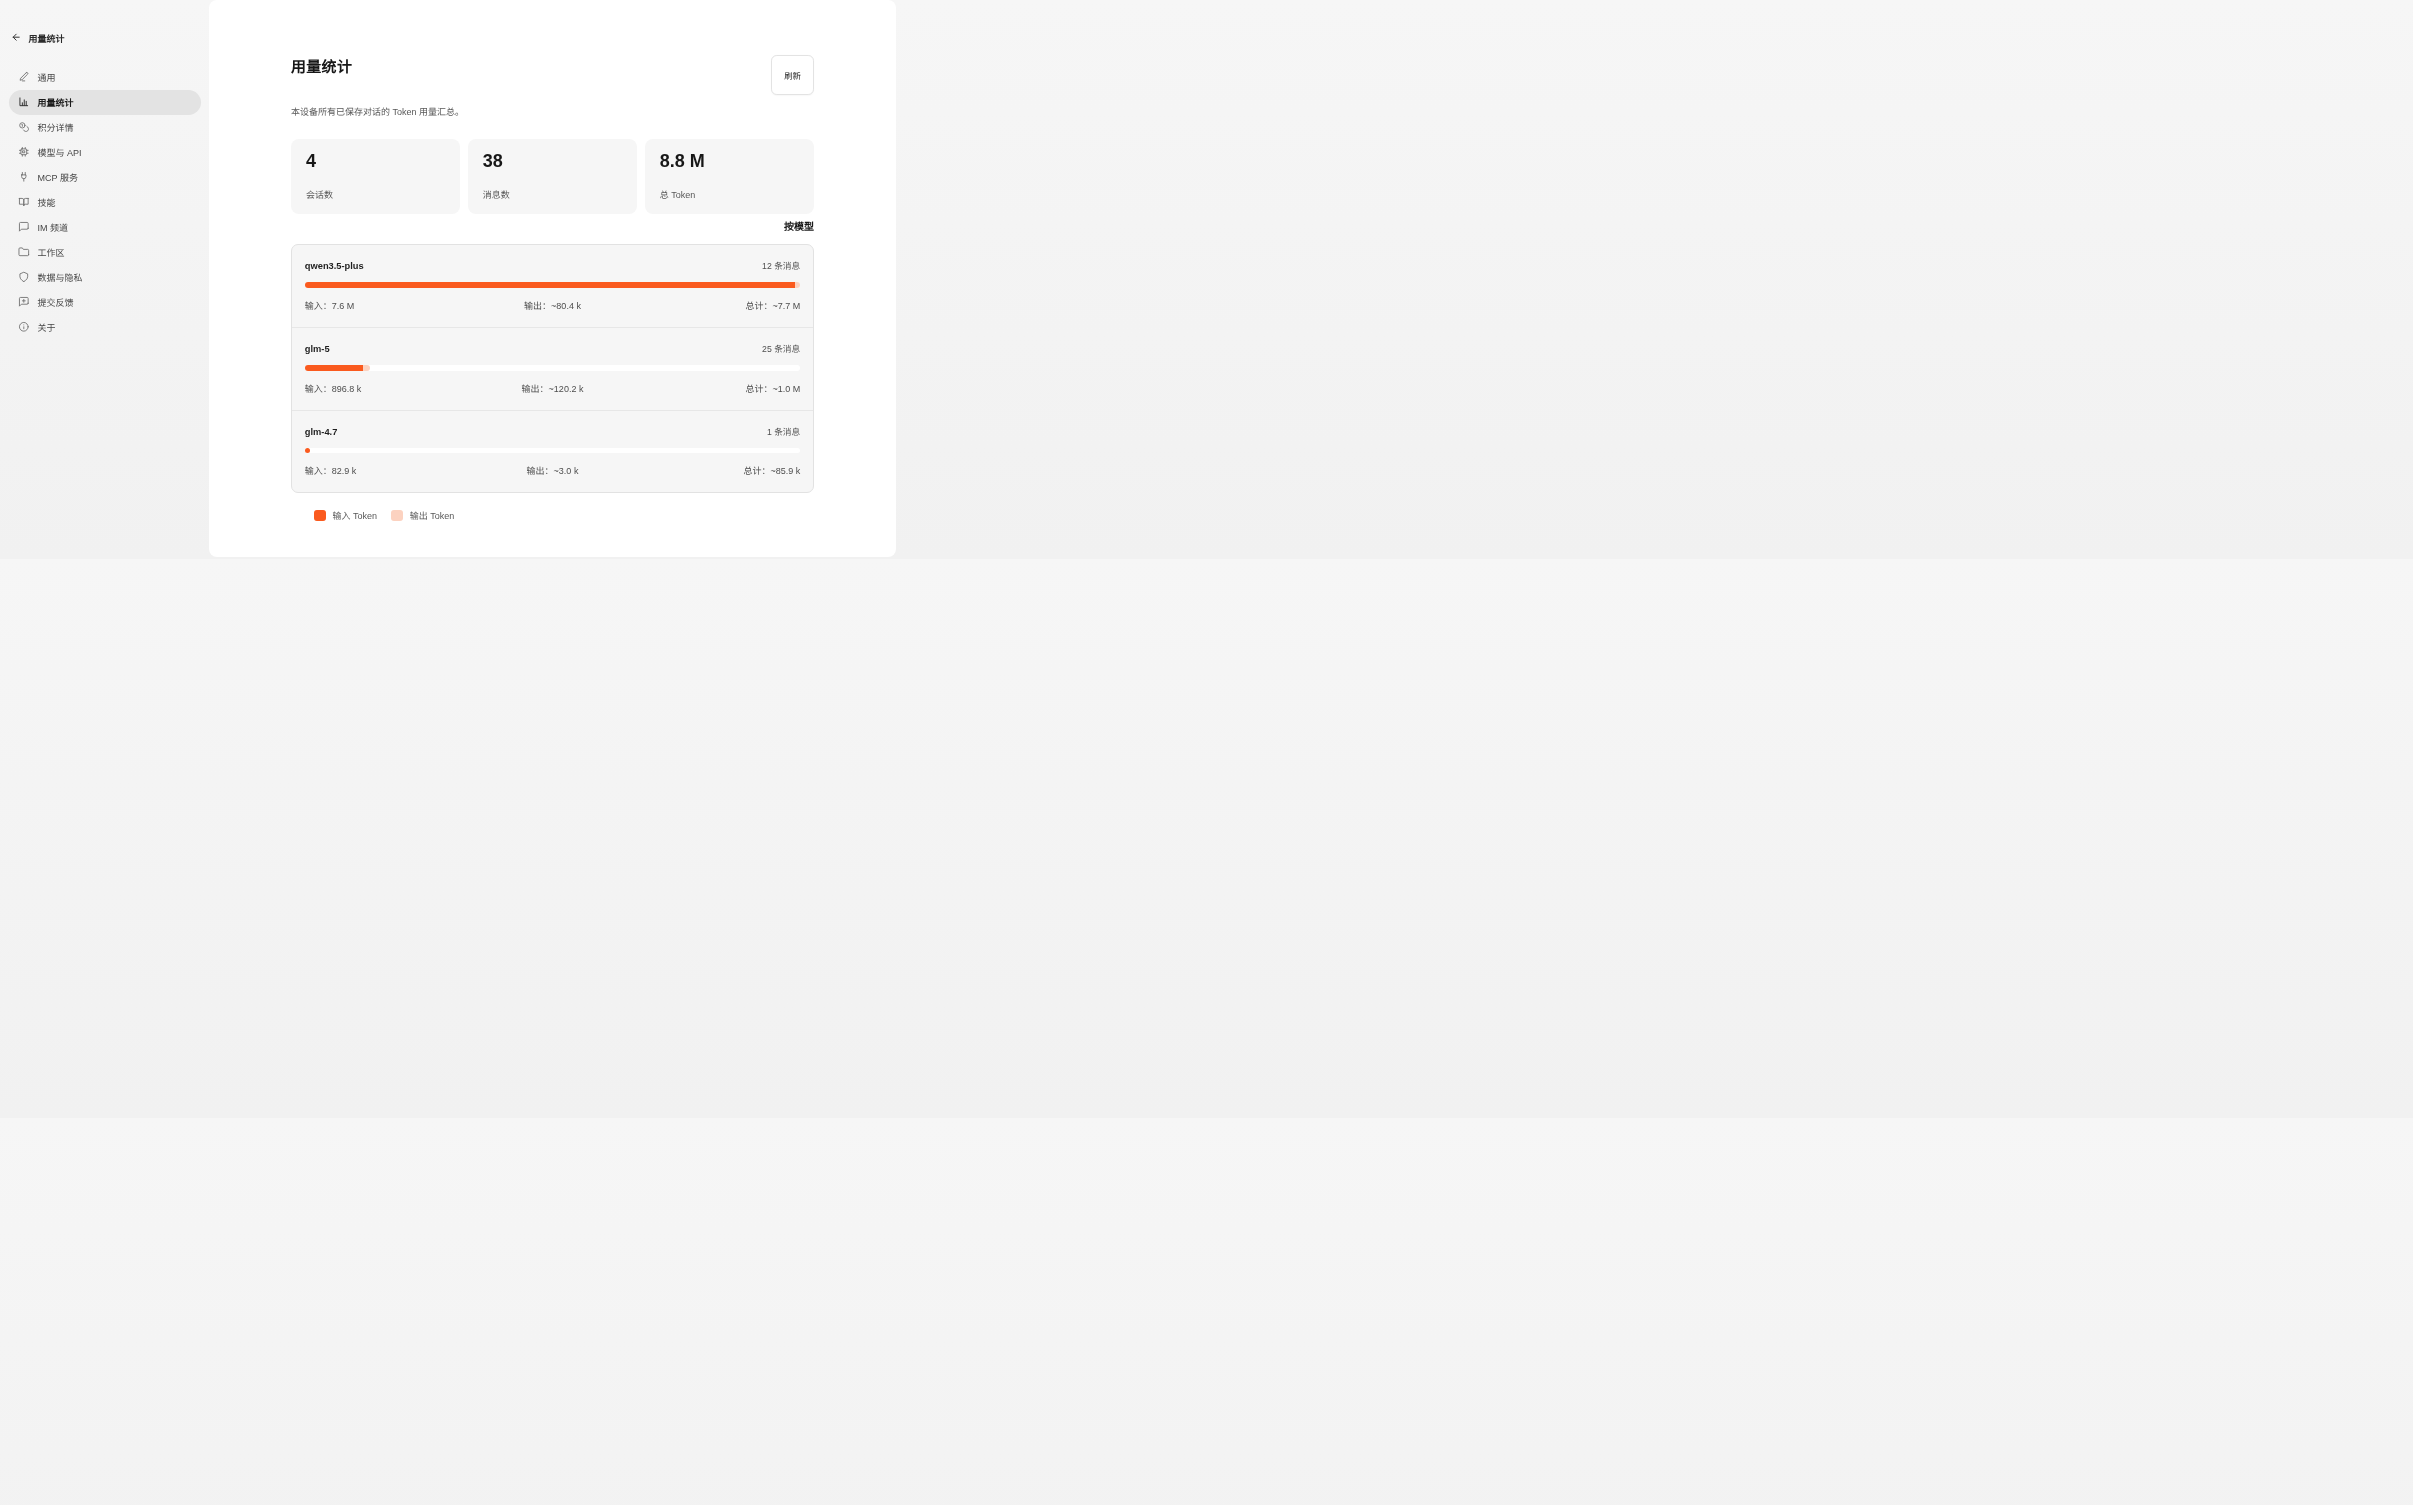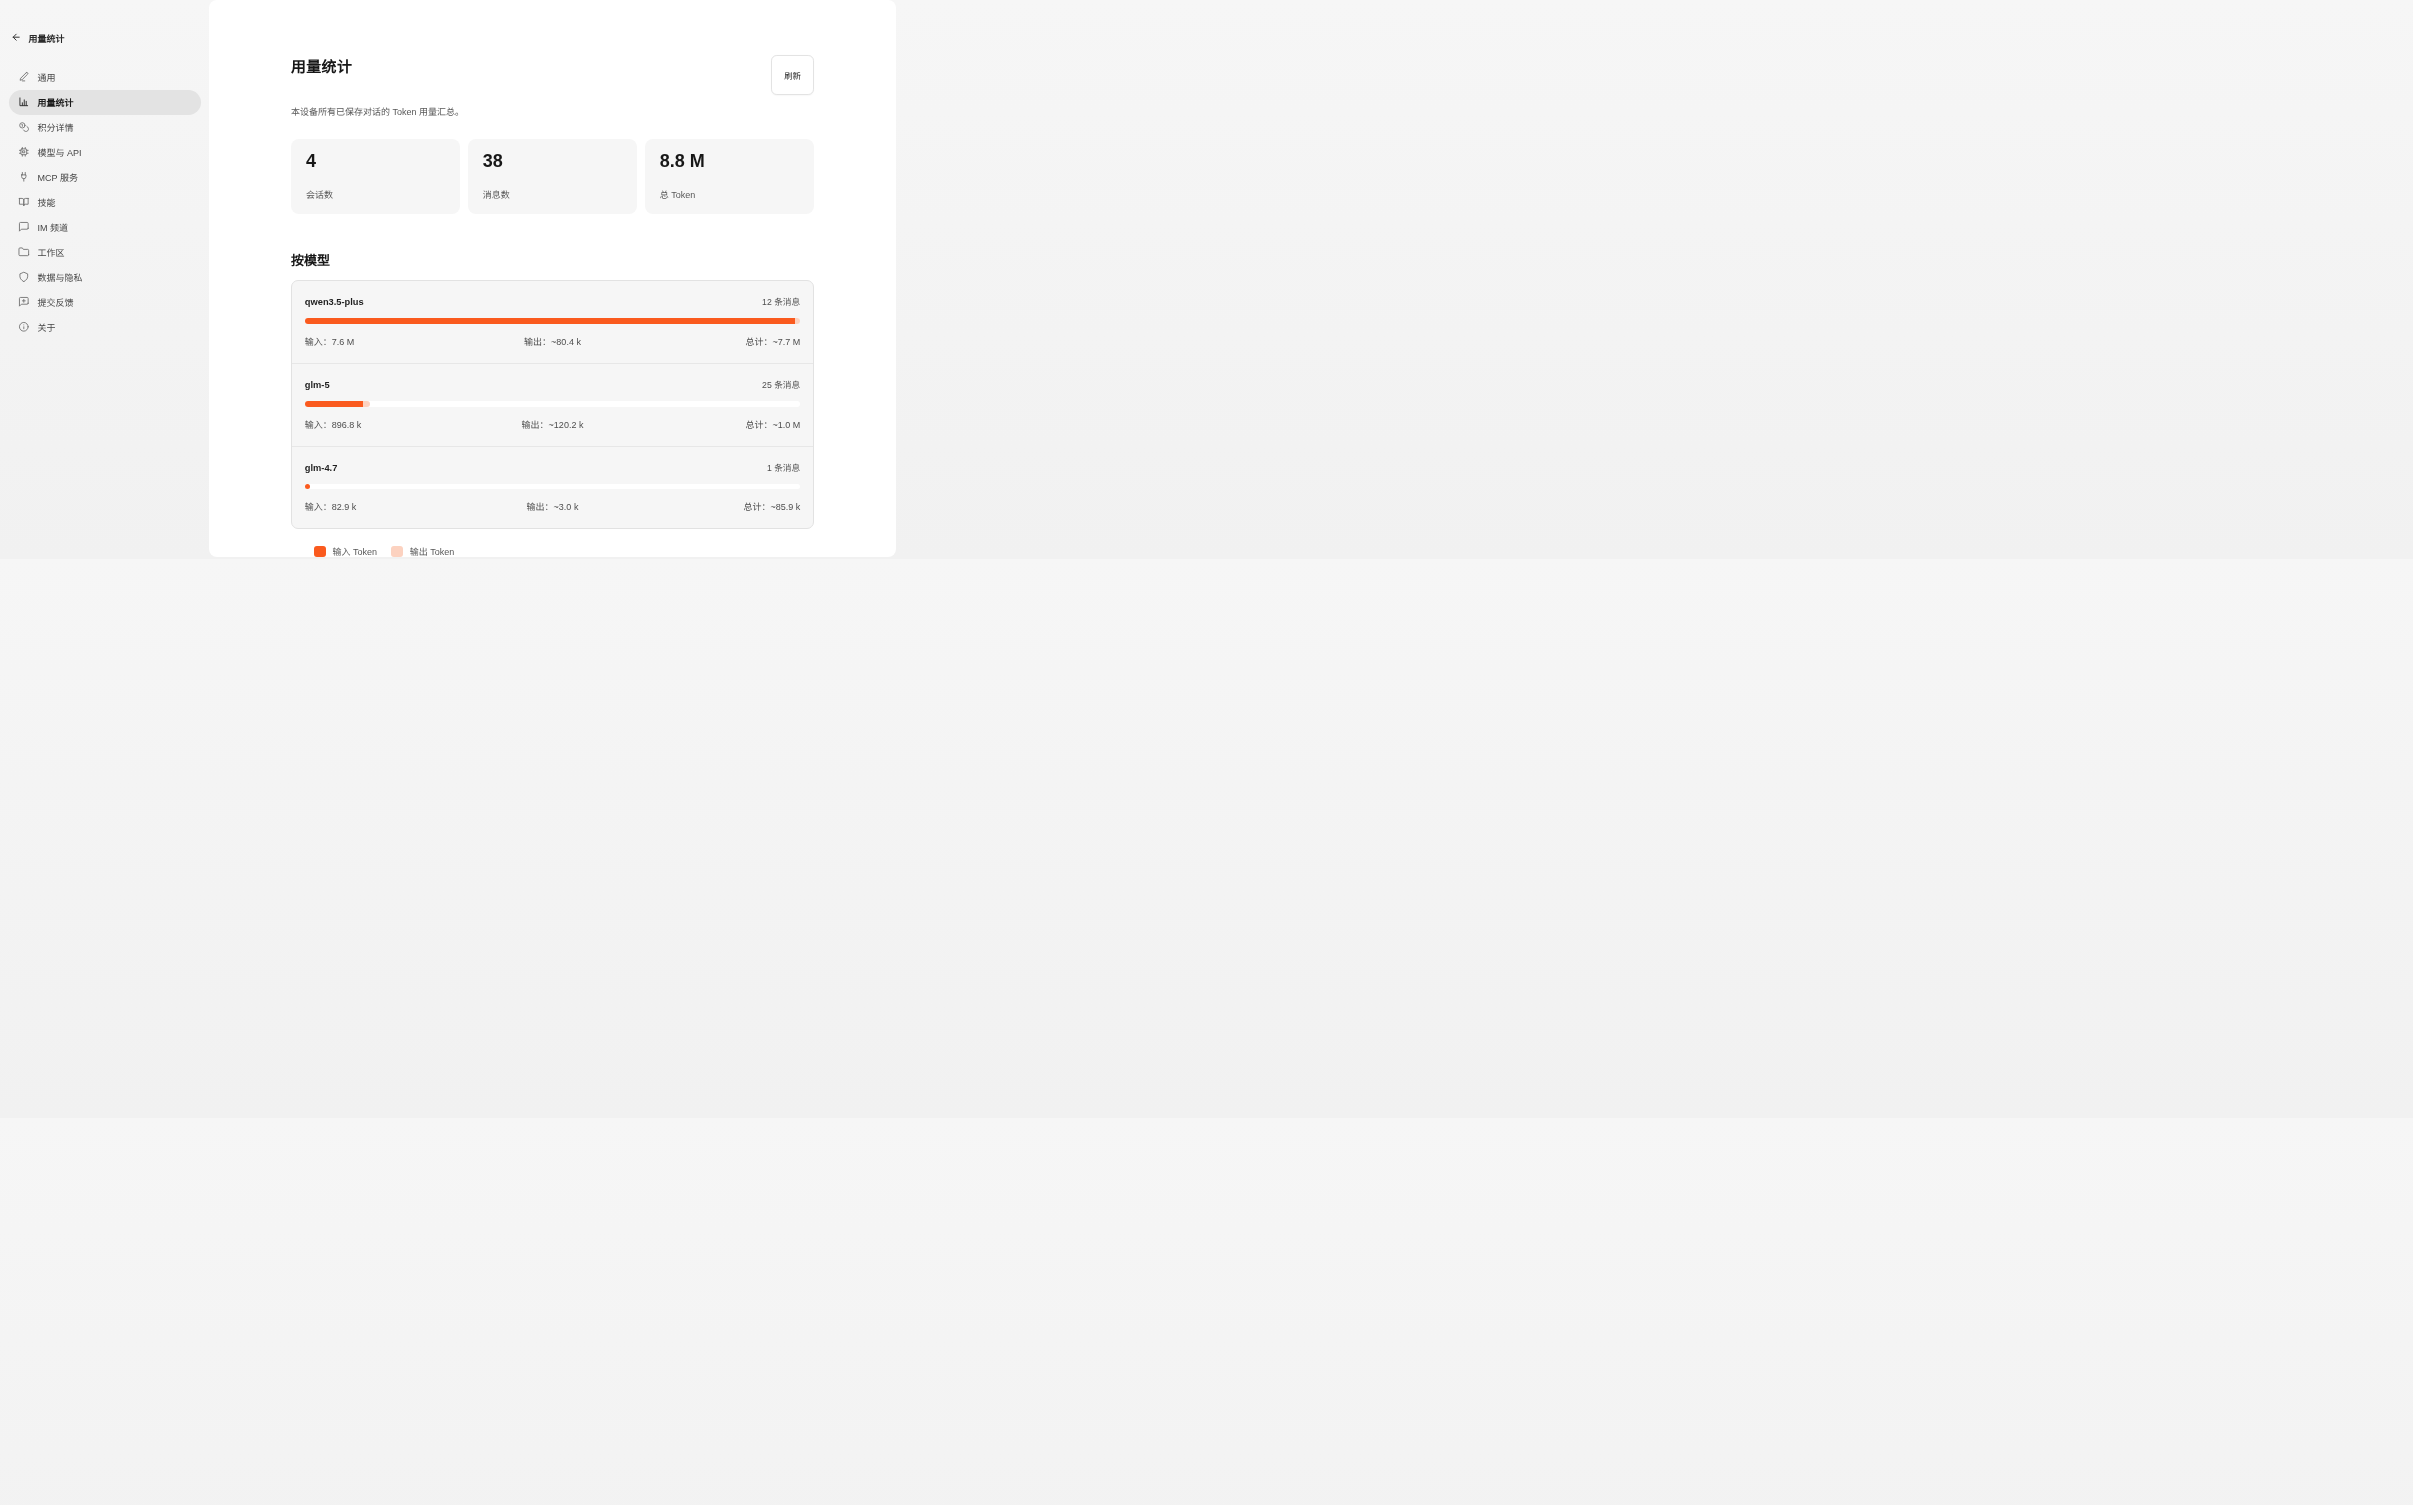--- a/index.html
+++ b/index.html
@@ -33,21 +33,21 @@
                  padding:13px 12px; font-size:8.4px; color:#262626; cursor:pointer;
                  font-family:inherit; box-shadow:0 0.6px 1.2px rgba(0,0,0,.03); }
   .subtitle { margin-top:10px; font-size:9px; color:#585858; }
 
   .stat-cards { display:grid; grid-template-columns:repeat(3,1fr); gap:7.5px; margin-top:21px; }
   .stat-card { background:#f6f6f6; border-radius:8px; height:75px; padding:11.6px 15px 12.8px;
                display:flex; flex-direction:column; justify-content:space-between; }
   .stat-value { font-size:18px; font-weight:700; color:#171717; }
   .stat-label { font-size:9px; color:#585858; }
 
-  .section-heading { margin-top:36px; font-size:13px; font-weight:700; color:#171717; }
+  .section-heading { margin-top:4px; font-size:10px; font-weight:700; color:#171717;text-align:right; }
 
   .model-card { margin-top:11px; background:#f6f6f6; border:0.6px solid #e2e2e2; border-radius:7px; overflow:hidden; }
   .model-row { padding:14px 12.8px 15px; }
   .model-row + .model-row { border-top:0.6px solid #e7e7e7; }
   .model-head { display:flex; justify-content:space-between; align-items:baseline; }
   .model-name { font-size:9.3px; font-weight:700; color:#1f1f1f; }
   .model-msgs { font-size:8.7px; color:#4f4f4f; }
   .bar-track { margin-top:10px; height:5.8px; background:#ffffff; border-radius:579px; }
   .bar-fill { height:5.8px; border-radius:579px; overflow:hidden; display:flex; }
   .bar-input { height:100%; background:#fa5a1e; }

